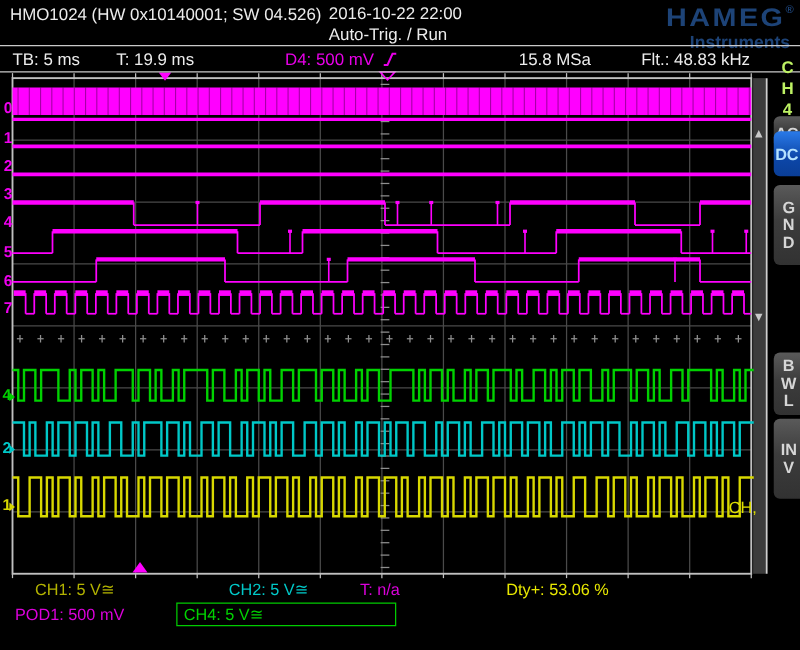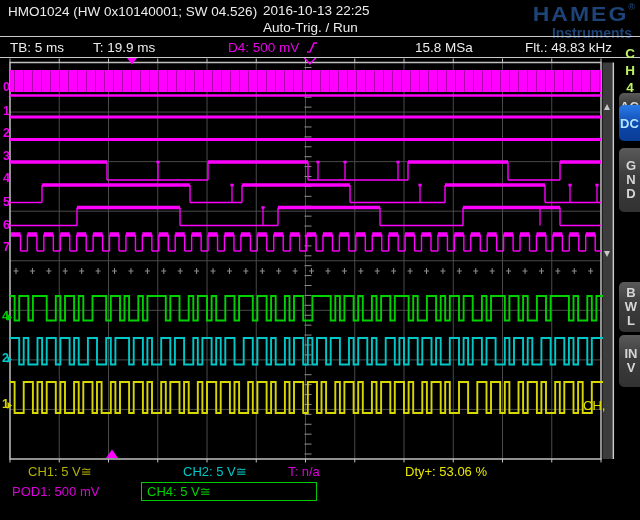--- a/index.html
+++ b/index.html
@@ -492,46 +492,46 @@
       <path d="M10,382H14.6V413H23.7V382H32.9V413H37.5V382H42.1V413H46.7V382H55.8V413H60.4V382H65.0V413H74.1V382H78.7V413H83.3V382H92.5V413H97.0V382H101.6V413H110.8V382H115.4V413H120.0V382H129.1V413H133.7V382H142.9V413H147.4V382H152.0V413H161.2V382H165.8V413H170.3V382H179.5V413H184.1V382H188.7V413H197.8V382H202.4V413H207.0V382H216.2V413H220.7V382H229.9V413H234.5V382H239.1V413H248.2V382H252.8V413H257.4V382H266.6V413H271.1V382H275.7V413H284.9V382H289.5V413H294.0V382H303.2V413H307.8V382H317.0V413H321.5V382H326.1V413H335.3V382H339.9V413H344.4V382H353.6V413H358.2V382H362.8V413H371.9V382H376.5V413H381.1V382H390.3V413H394.8V382H404.0V413H408.6V382H413.2V413H422.3V382H426.9V413H431.5V382H440.7V413H445.2V382H449.8V413H459.0V382H468.1V413H477.3V382H486.5V413H491.0V382H500.2V413H504.8V382H509.4V413H518.5V382H523.1V413H527.7V382H536.9V413H541.4V382H546.0V413H555.2V382H559.8V413H564.3V382H573.5V413H578.1V382H582.7V413H591.8V382H603" fill="none" stroke="#d8d800" stroke-width="1.9"></path>
       <text x="2" y="408" fill="#d8d800" font-size="12.5px" font-weight="bold" font-family="Liberation Sans,sans-serif">1</text>
       <polygon points="7.5,402 12,405.5 7.5,409" fill="#d8d800"></polygon>
       <polygon points="127,58 137,58 132,64.5" fill="#ff00ff"></polygon>
       <polygon points="304,57.5 316,57.5 310,64" fill="none" stroke="#ff00ff" stroke-width="1.2"></polygon>
       <polygon points="106,458 118,458 112,449.5" fill="#ff00ff"></polygon>
       <text x="583" y="410" fill="#e0e000" font-size="13px" font-family="Liberation Sans,sans-serif">CH,</text>
     </svg>
 
   <div class="abs wtxt" style="left:8px;top:4px;">HMO1024 (HW 0x10140001; SW 04.526)</div>
-  <div class="abs wtxt" style="left:263px;top:3px;">2016-10-13 22:25</div>
+  <div class="abs wtxt" style="left:263px;top:3px;">2016-10-22 22:00</div>
   <div class="abs wtxt" style="left:263px;top:20px;">Auto-Trig. / Run</div>
   <div class="logo">
     <div><span class="brand">HAMEG</span><span class="reg">®</span></div>
     <div class="sub">Instruments</div>
   </div>
   <div class="sep" style="top:36px;"></div>
 
   <div class="abs wtxt" style="left:10px;top:40px;">TB: 5 ms</div>
   <div class="abs wtxt" style="left:93px;top:40px;">T: 19.9 ms</div>
   <div class="abs mtxt" style="left:228px;top:40px;">
     <span>D4: 500 mV</span>
     <svg width="12" height="13" style="vertical-align:-2px;margin-left:3px;">
       <path d="M1,11 H4 L8,2 H11" stroke="#e800e8" stroke-width="1.6" fill="none"></path>
     </svg>
   </div>
   <div class="abs wtxt" style="left:415px;top:40px;">15.8 MSa</div>
-  <div class="abs wtxt" style="left:513px;top:40px;margin-left:12px;">Flt.: 48.83 kHz</div>
+  <div class="abs wtxt" style="left:513px;top:40px;">Flt.: 48.83 kHz</div>
   <div class="sep" style="top:57px;"></div>
 
   <div class="ch4lab">CH4</div>
   <div class="sbtn" style="top:93px;height:26px;">AC</div>
   <div class="sbtn active" style="top:105px;height:36px;">DC</div>
   <div class="sbtn stack" style="top:148px;height:64px;">GND</div>
   <div class="sbtn stack" style="top:282px;height:50px;">BWL</div>
-  <div class="sbtn stack" style="top:335px;height:52px;">INV</div>
+  <div class="sbtn stack" style="top:335px;height:64px;">INV</div>
 
   <div class="abs f1" style="left:28px;top:464px;color:#b2b200;">CH1: 5 V≅</div>
   <div class="abs f1" style="left:183px;top:464px;color:#00c8c8;">CH2: 5 V≅</div>
   <div class="abs f1" style="left:288px;top:464px;color:#dc00dc;">T: n/a</div>
   <div class="abs f1" style="left:405px;top:464px;color:#e8e800;">Dty+: 53.06 %</div>
   <div class="abs f1" style="left:12px;top:484px;color:#dc00dc;">POD1: 500 mV</div>
   <div class="chbox f1" style="left:141px;top:482px;width:164px;color:#00d200;">
     <span>CH4: 5 V≅</span>
   </div>
 

